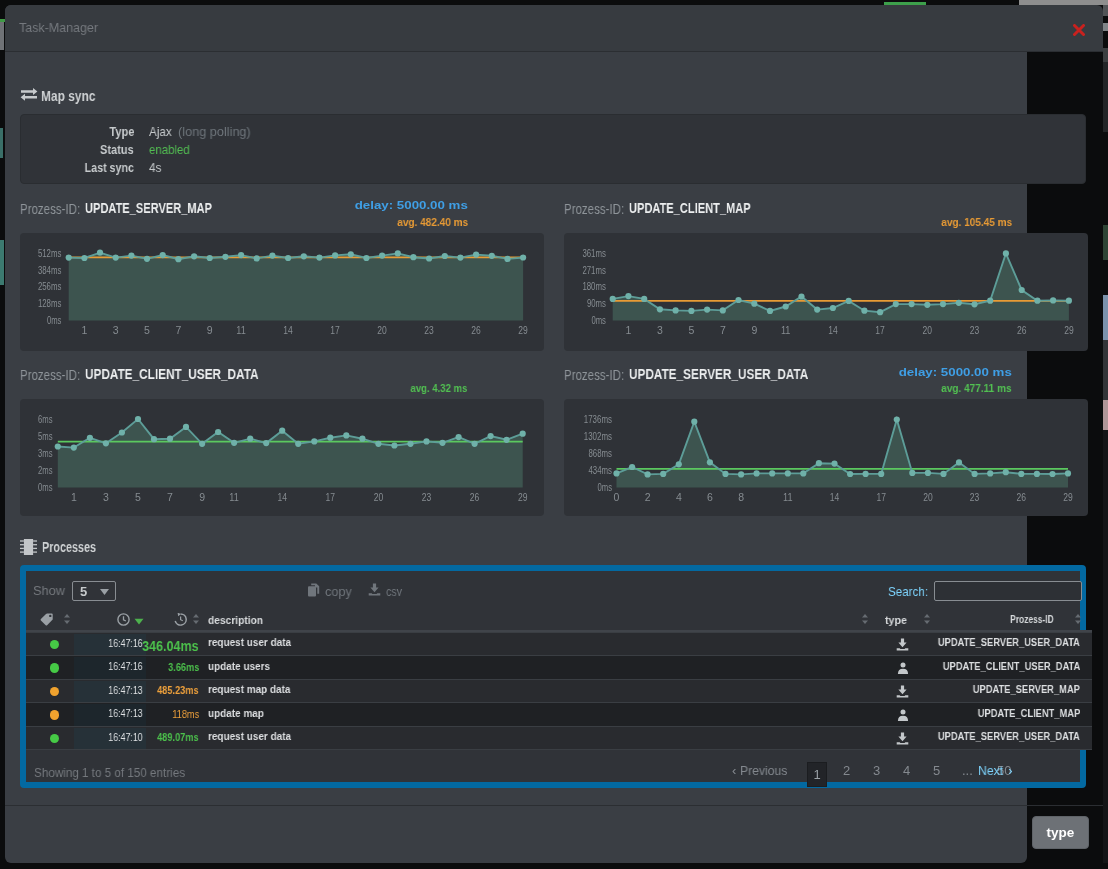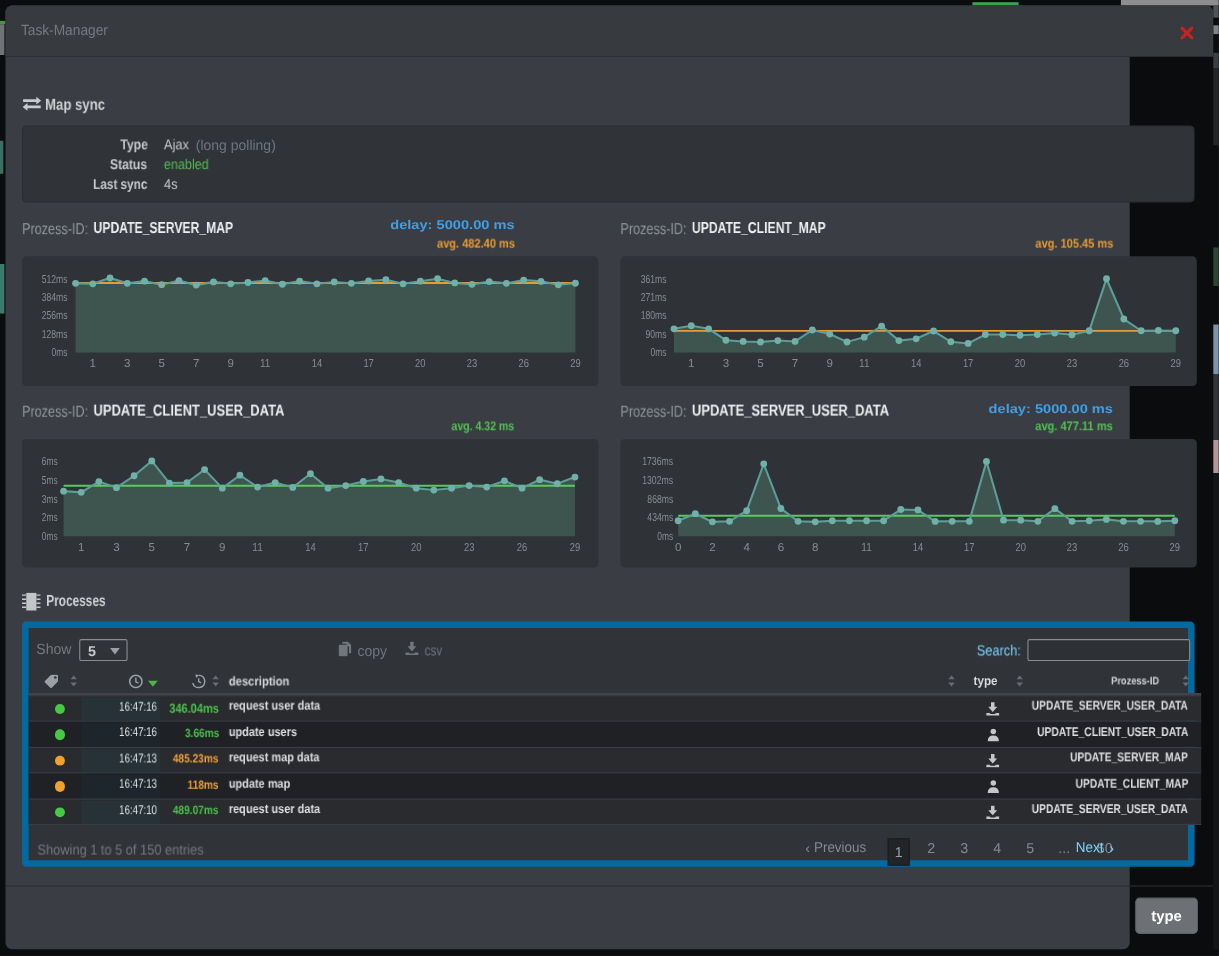--- a/index.html
+++ b/index.html
@@ -369,21 +369,21 @@
     <svg width="8" height="12" style="position:absolute;left:1048px;top:42px">
         <path d="M1 4.5 L4 1 L7 4.5 Z" fill="#666c72"></path>
         <path d="M1 7.5 L4 11 L7 7.5 Z" fill="#666c72"></path>
       </svg>
     <div class="abs" style="left:0;top:59px;width:1066px;height:1.5px;background:#40444a"></div>
 
     <div style="position:absolute;left:0;top:60.5px;width:1066px;height:23.5px;background:#292b2f;border-top:1px solid #3a3e43;box-sizing:border-box">
         <div style="position:absolute;left:47.7px;top:1px;width:72.3px;height:22.5px;background:#263138"></div>
         <div style="position:absolute;left:23.5px;top:7px;width:9.5px;height:9.5px;border-radius:50%;background:#46ca46"></div>
         <div style="position:absolute;right:949px;top:4px;color:#e3e5e7;font-size:11.5px"><span style="display:inline-block;will-change:transform;transform:scaleX(0.772);transform-origin:right center">16:47:16</span></div>
-        <div style="position:absolute;right:893px;top:4.5px;color:#4cc14c;font-size:12px;font-weight:bold"><span style="display:inline-block;will-change:transform;transform:scaleX(0.836);transform-origin:right center">346.04ms</span></div>
+        <div style="position:absolute;right:893px;top:4.5px;color:#4cc14c;font-size:15px;font-weight:bold"><span style="display:inline-block;will-change:transform;transform:scaleX(0.836);transform-origin:right center">346.04ms</span></div>
         <div style="position:absolute;left:182px;top:3.5px;color:#dcdee0;font-size:11.5px;font-weight:bold"><span style="display:inline-block;will-change:transform;transform:scaleX(0.866);transform-origin:left center">request user data</span></div>
         <svg width="13" height="13" viewBox="0 0 13 13" style="position:absolute;left:870px;top:5.5px">
 <path d="M4.9 .4 L8.1 .4 L8.1 4.6 L10.6 4.6 L6.5 9.2 L2.4 4.6 L4.9 4.6 Z" fill="#c3c7ca"></path>
 <path d="M.7 10.2 L3.7 10.2 L4.4 11.1 L8.6 11.1 L9.3 10.2 L12.3 10.2 L12.3 12.5 L.7 12.5 Z" fill="#c3c7ca"></path>
 </svg>
         <div style="position:absolute;right:12px;top:3.5px;color:#dddfe1;font-size:11.5px;font-weight:bold"><span style="display:inline-block;will-change:transform;transform:scaleX(0.812);transform-origin:right center">UPDATE_SERVER_USER_DATA</span></div>
       </div>
       <div style="position:absolute;left:0;top:84.0px;width:1066px;height:23.5px;background:#1f2124;border-top:1px solid #3a3e43;box-sizing:border-box">
         <div style="position:absolute;left:47.7px;top:1px;width:72.3px;height:22.5px;background:#1d262c"></div>
         <div style="position:absolute;left:23.5px;top:7px;width:9.5px;height:9.5px;border-radius:50%;background:#46ca46"></div>
@@ -405,21 +405,21 @@
         <svg width="13" height="13" viewBox="0 0 13 13" style="position:absolute;left:870px;top:5.5px">
 <path d="M4.9 .4 L8.1 .4 L8.1 4.6 L10.6 4.6 L6.5 9.2 L2.4 4.6 L4.9 4.6 Z" fill="#c3c7ca"></path>
 <path d="M.7 10.2 L3.7 10.2 L4.4 11.1 L8.6 11.1 L9.3 10.2 L12.3 10.2 L12.3 12.5 L.7 12.5 Z" fill="#c3c7ca"></path>
 </svg>
         <div style="position:absolute;right:12px;top:3.5px;color:#dddfe1;font-size:11.5px;font-weight:bold"><span style="display:inline-block;will-change:transform;transform:scaleX(0.812);transform-origin:right center">UPDATE_SERVER_MAP</span></div>
       </div>
       <div style="position:absolute;left:0;top:131.0px;width:1066px;height:23.5px;background:#1f2124;border-top:1px solid #3a3e43;box-sizing:border-box">
         <div style="position:absolute;left:47.7px;top:1px;width:72.3px;height:22.5px;background:#1d262c"></div>
         <div style="position:absolute;left:23.5px;top:7px;width:9.5px;height:9.5px;border-radius:50%;background:#f0a22e"></div>
         <div style="position:absolute;right:949px;top:4px;color:#e3e5e7;font-size:11.5px"><span style="display:inline-block;will-change:transform;transform:scaleX(0.772);transform-origin:right center">16:47:13</span></div>
-        <div style="position:absolute;right:893px;top:4.5px;color:#efa13c;font-size:11px;font-weight:bold"><span style="display:inline-block;will-change:transform;transform:scaleX(0.836);transform-origin:right center">118ms</span></div>
+        <div style="position:absolute;right:893px;top:4.5px;color:#efa13c;font-size:11px;font-weight:normal"><span style="display:inline-block;will-change:transform;transform:scaleX(0.836);transform-origin:right center">118ms</span></div>
         <div style="position:absolute;left:182px;top:3.5px;color:#dcdee0;font-size:11.5px;font-weight:bold"><span style="display:inline-block;will-change:transform;transform:scaleX(0.866);transform-origin:left center">update map</span></div>
         <svg width="12" height="12" viewBox="0 0 12 12" style="position:absolute;left:870.5px;top:5.5px">
 <circle cx="6" cy="2.9" r="2.5" fill="#c3c7ca"></circle>
 <path d="M.9 12 Q.9 6.7 6 6.7 Q11.1 6.7 11.1 12 Z" fill="#c3c7ca"></path>
 </svg>
         <div style="position:absolute;right:12px;top:3.5px;color:#dddfe1;font-size:11.5px;font-weight:bold"><span style="display:inline-block;will-change:transform;transform:scaleX(0.812);transform-origin:right center">UPDATE_CLIENT_MAP</span></div>
       </div>
       <div style="position:absolute;left:0;top:154.5px;width:1066px;height:23.5px;background:#292b2f;border-top:1px solid #3a3e43;box-sizing:border-box">
         <div style="position:absolute;left:47.7px;top:1px;width:72.3px;height:22.5px;background:#263138"></div>
         <div style="position:absolute;left:23.5px;top:7px;width:9.5px;height:9.5px;border-radius:50%;background:#46ca46"></div>

